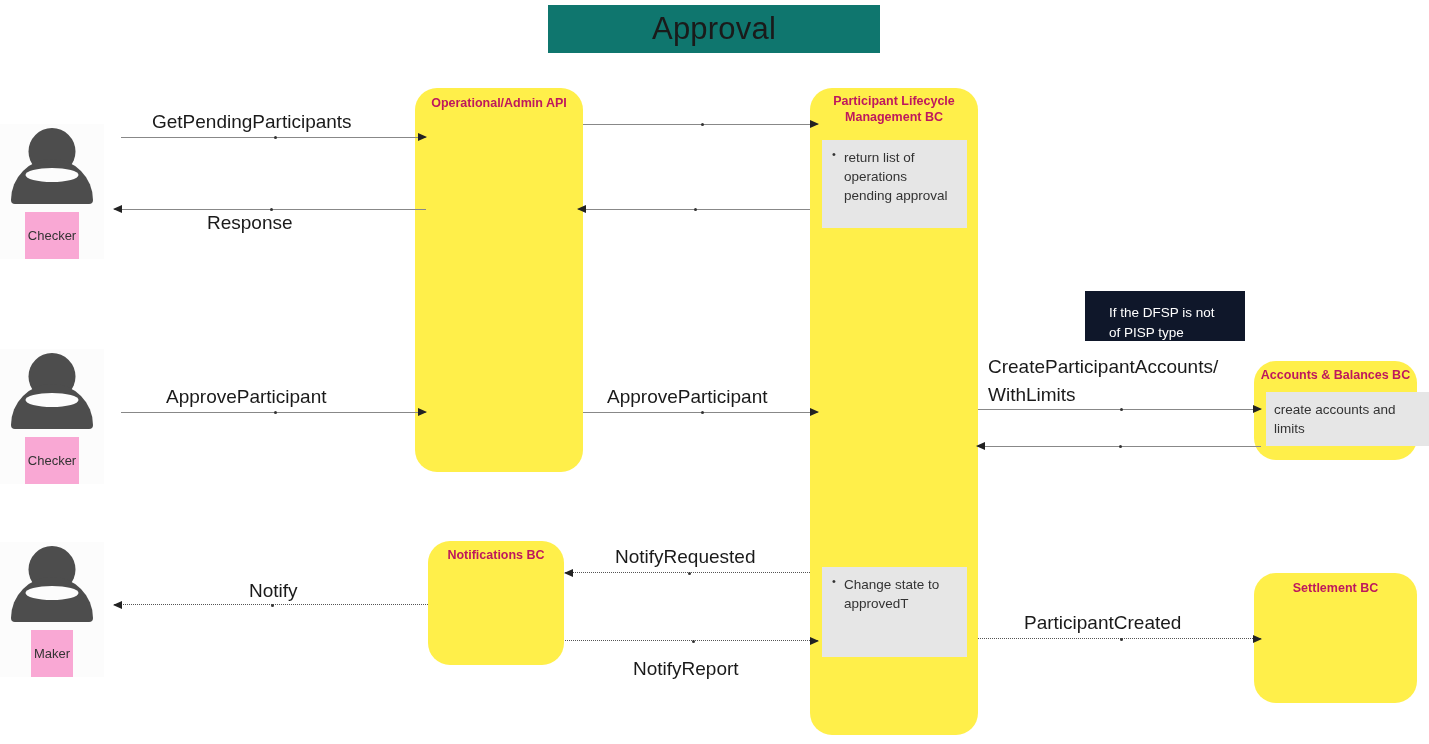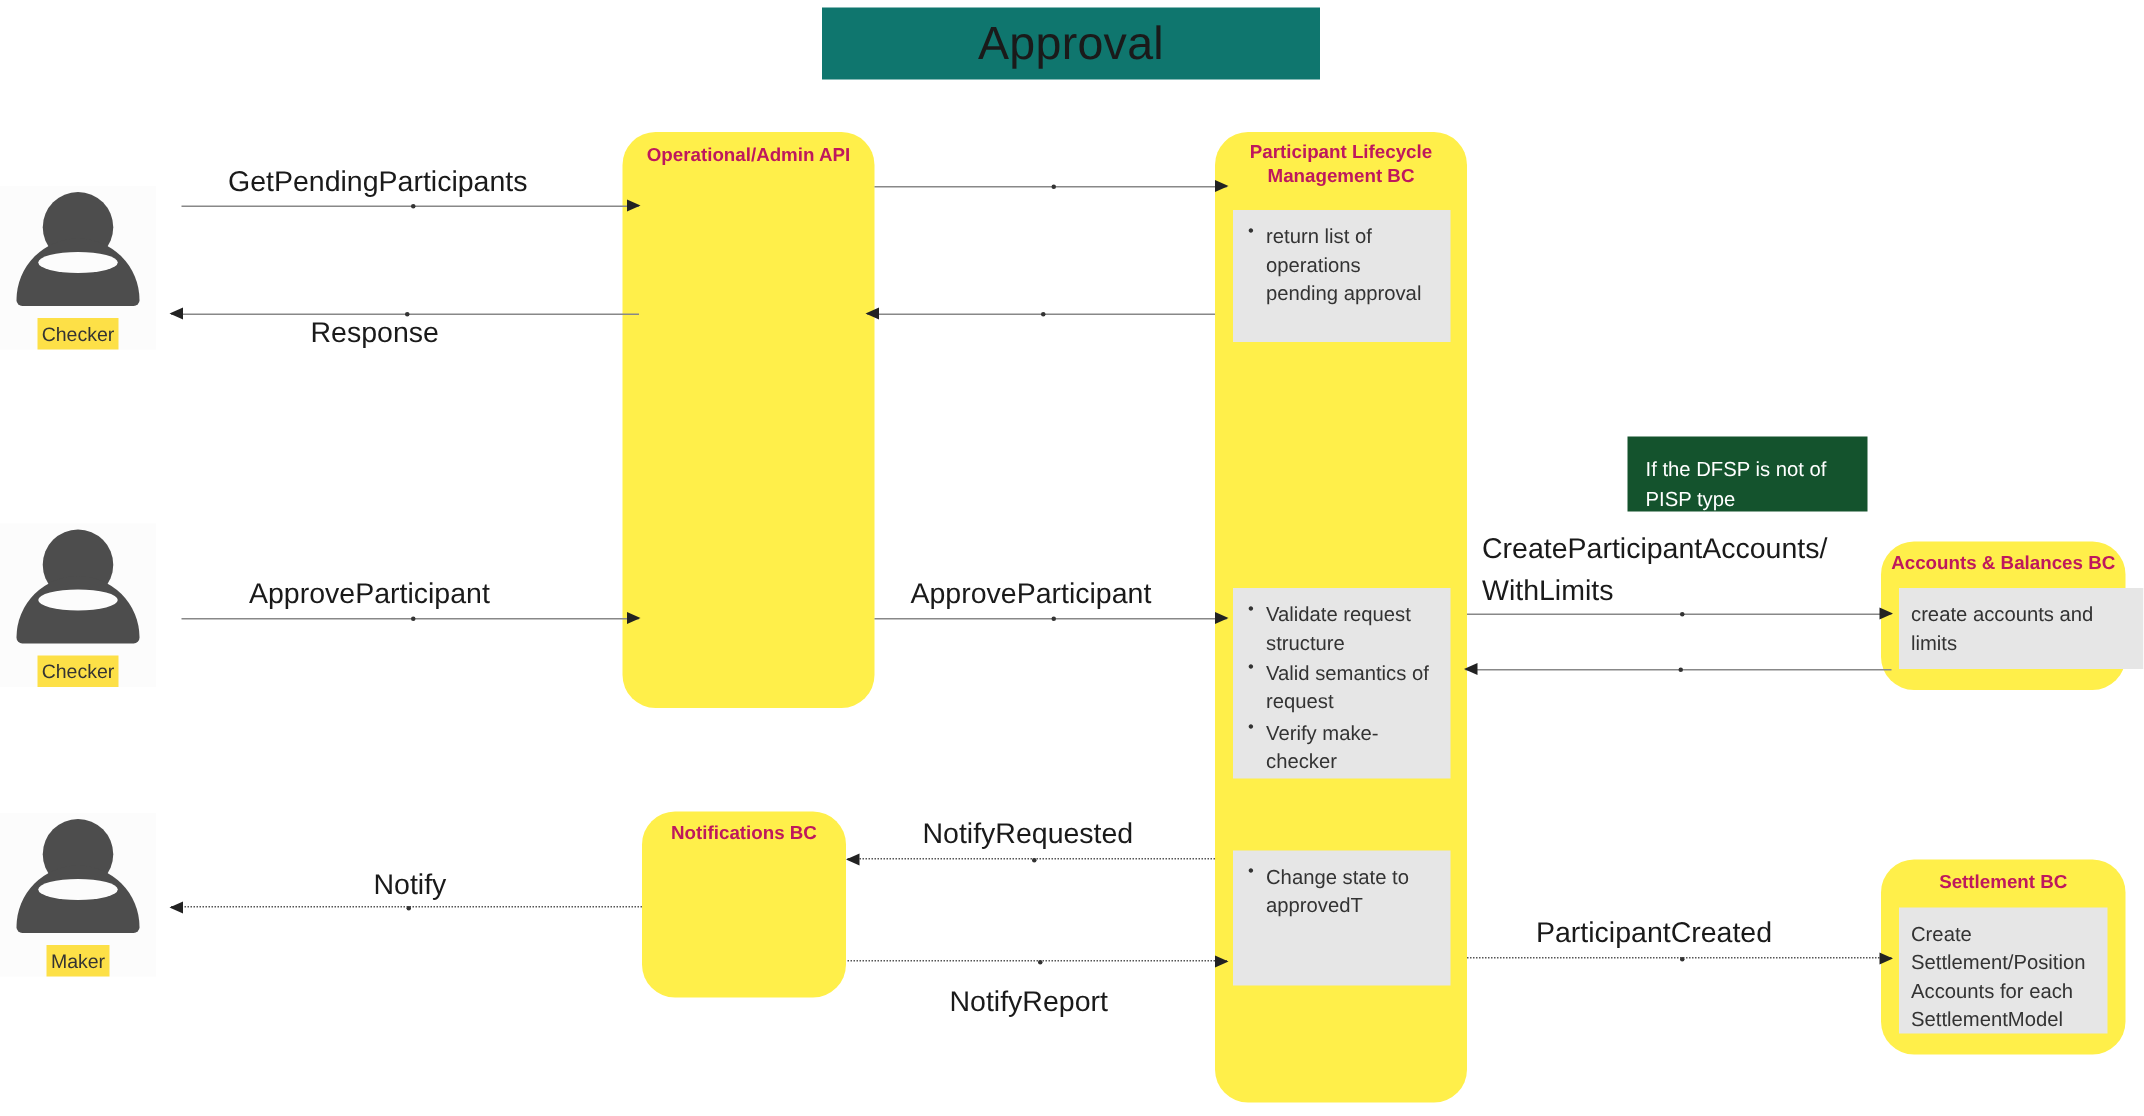--- a/index.html
+++ b/index.html
@@ -82,25 +82,25 @@
     font-size: 11px;
     color: #333333;
   }
   .lane-note .plain {
     margin: 0;
   }
 
   
   .teal-note {
     position: absolute;
-    background: #14532d;
+    background: #0f172a;
     color: #ffffff;
     font-size: 13.5px;
     line-height: 1.45;
-    padding: 12px 12px;
+    padding: 12px 24px;
     box-sizing: border-box;
   }
 
   
   .actor {
     position: absolute;
     width: 104px;
     background: #fcfcfc;
     display: flex;
     flex-direction: column;
@@ -138,22 +138,22 @@
     transform: translateX(-50%);
     width: 53px;
     height: 14px;
     border-radius: 50%;
     background: #fcfcfc;
   }
   .actor-label {
     margin-top: 2px;
     font-size: 13px;
     color: #333333;
-    background: #fde047;
-    padding: 3px 3px;
+    background: #f9a8d4;
+    padding: 16px 3px;
   }
 
   
   .arrow {
     position: absolute;
     height: 1px;
     background: #888888;
   }
   .arrow.dotted {
     background: none;
@@ -235,50 +235,40 @@
 
   <div class="lane" style="left:810px; top:88px; width:168px; height:647px;">
     <div class="lane-title" style="top:6px; white-space:pre-line;">Participant Lifecycle
 Management BC</div>
   </div>
   <div class="lane-note" style="left:822px; top:140px; width:145px; height:88px;">
     <ul>
       <li>return list of operations pending approval</li>
     </ul>
   </div>
-  <div class="lane-note" style="left:822px; top:392px; width:145px; height:127px;">
-    <ul>
-      <li>Validate request structure</li>
-      <li>Valid semantics of request</li>
-      <li>Verify make-checker</li>
-    </ul>
-  </div>
   <div class="lane-note" style="left:822px; top:567px; width:145px; height:90px;">
     <ul>
       <li>Change state to approvedT</li>
     </ul>
   </div>
 
   <div class="lane" style="left:428px; top:541px; width:136px; height:124px;">
     <div class="lane-title" style="top:7px;">Notifications BC</div>
   </div>
 
   <div class="lane" style="left:1254px; top:361px; width:163px; height:99px;">
     <div class="lane-title" style="top:7px;">Accounts &amp; Balances BC</div>
   </div>
   <div class="lane-note" style="left:1266px; top:392px; width:166px; height:54px;">
     <p class="plain">create accounts and limits</p>
   </div>
 
   <div class="lane" style="left:1254px; top:573px; width:163px; height:130px;">
     <div class="lane-title" style="top:8px;">Settlement BC</div>
   </div>
-  <div class="lane-note" style="left:1266px; top:605px; width:139px; height:84px;">
-    <p class="plain">Create Settlement/Position Accounts for each SettlementModel</p>
-  </div>
 
   <div class="teal-note" style="left:1085px; top:291px; width:160px; height:50px;">
     <span>If the DFSP is not of PISP type</span>
   </div>
 
   <div class="arrow" style="left:121px; top:137px; width:305px;">
     <span class="mid-dot"></span>
       <span class="head right"></span>
   </div>
   <div class="arrow-label" style="left:152px; top:108px;">GetPendingParticipants</div>

